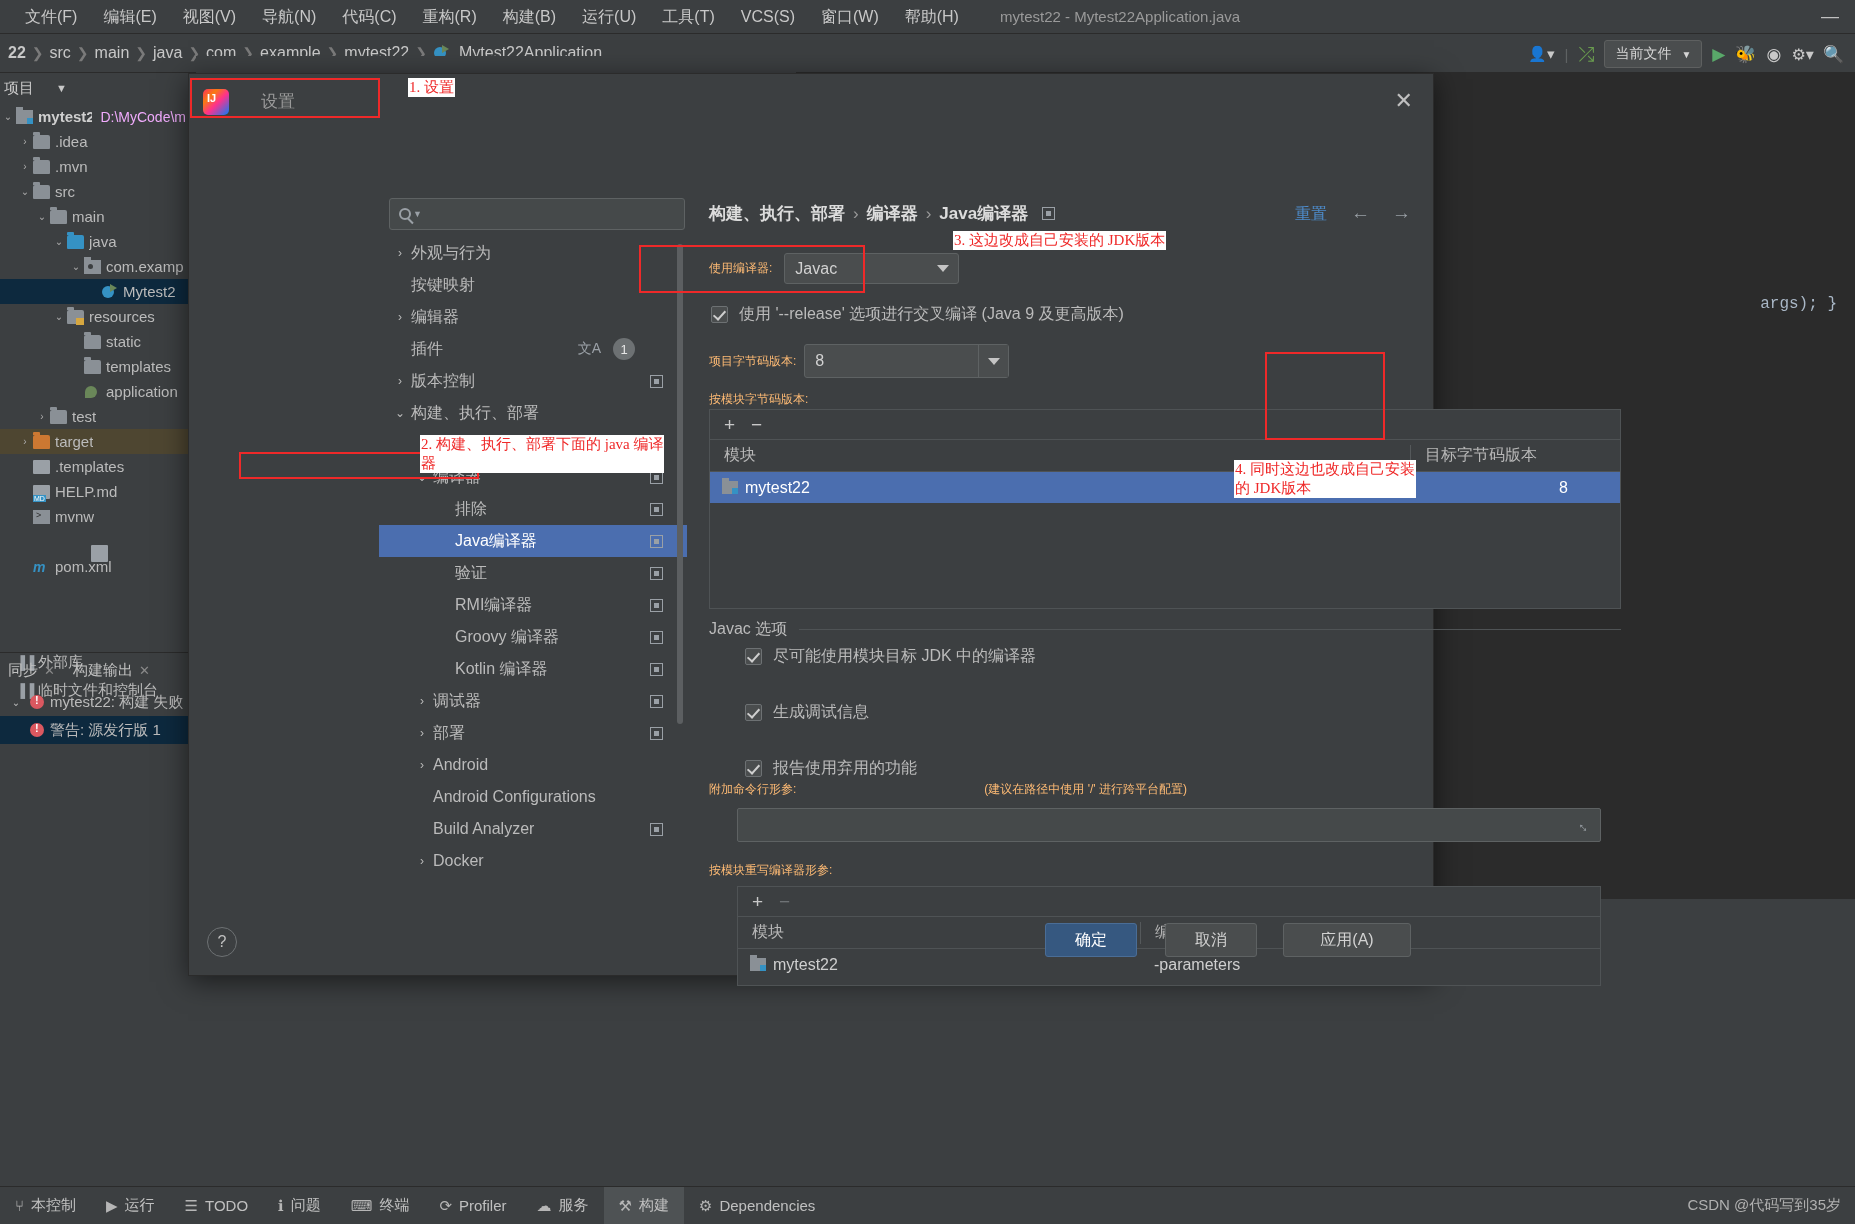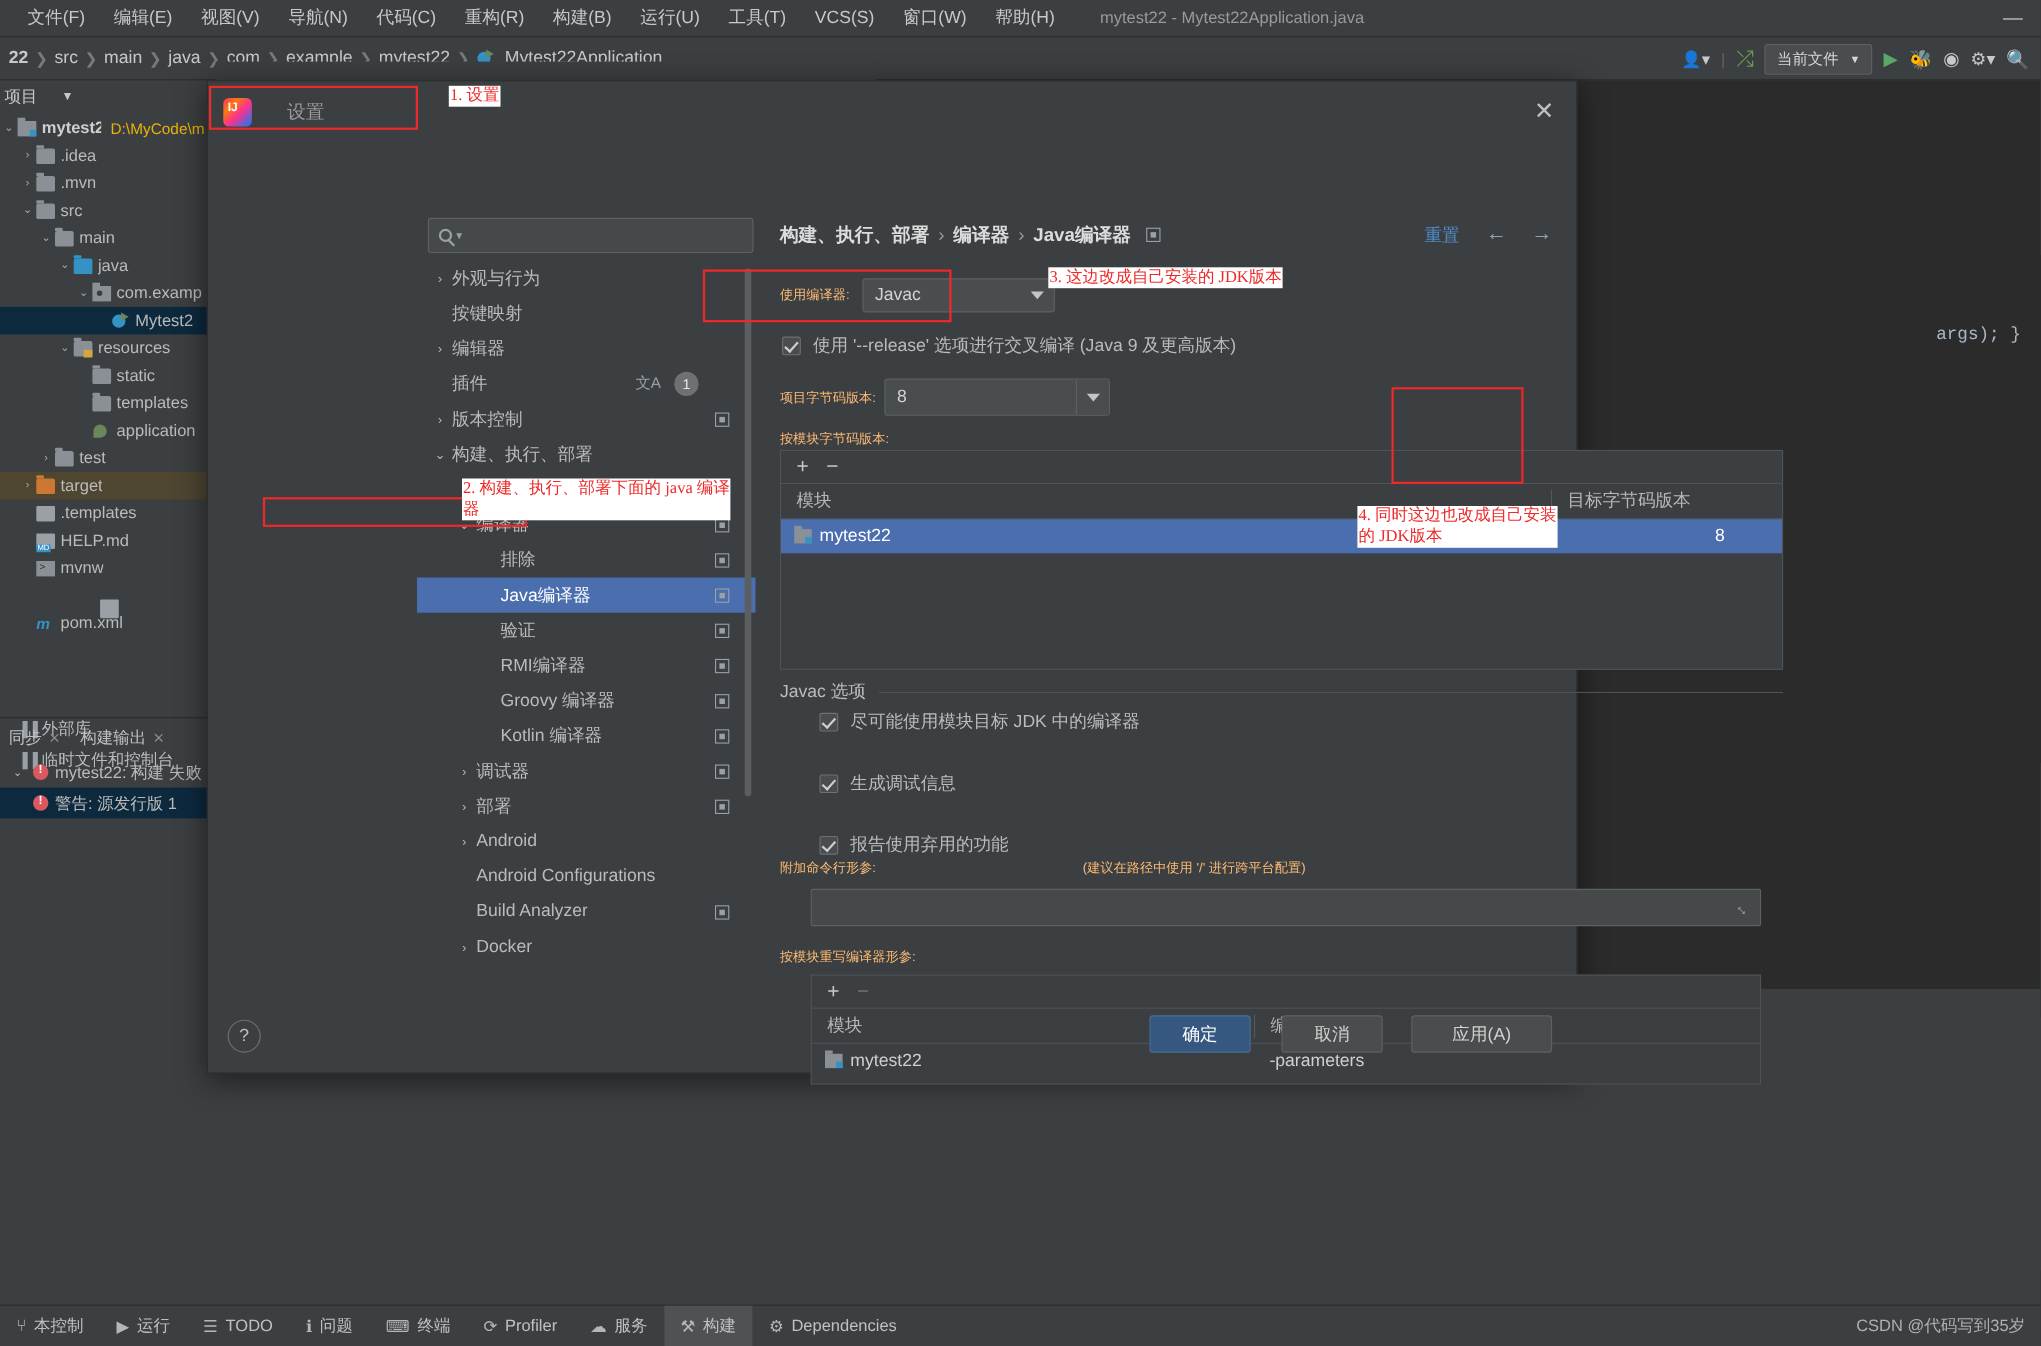--- a/index.html
+++ b/index.html
@@ -72,21 +72,21 @@
   .ico.spring:after{content:"";position:absolute;left:9px;top:-1px;width:0;height:0;border-left:7px solid #6a8759;border-top:4px solid transparent;border-bottom:4px solid transparent;}
   .ico.springg:before{ background:#6a8759; border-radius:50% 50% 50% 0;}
   .ico.springg:after{ display:none;}
   .ico.file{ background:#9aa0a6; border-radius:1px;}
   .ico.md:before{content:"MD";position:absolute;left:0;bottom:-3px;font-size:7px;background:#3592c4;color:#fff;padding:0 1px;}
   .ico.sh{ background:#8a9096;}
   .ico.sh:before{content:">";position:absolute;left:3px;top:0px;font-size:9px;color:#2b2b2b;}
   .ico.mvn{ background:transparent; color:#3592c4; font-style:italic; font-weight:bold; font-size:14px; line-height:14px;}
   .tlbl{ color:#bbbbbb; overflow:hidden; text-overflow:clip;}
   .tlbl.bold{ font-weight:bold; color:#cfcfcf;}
-  .tpath{ color:#eab308; font-size:14px; margin-left:8px;}
+  .tpath{ color:#f0abfc; font-size:14px; margin-left:8px;}
   .side-extra{
     position:absolute; left:0; top:648px; width:190px; font-size:15px;
   }
   .side-extra .tnode{ height:28px; }
   .ico.lib{ background:transparent; color:#9aa0a6; font-size:13px;}
 
   
   .editor-bg{
     position:absolute; left:190px; top:73px; right:0; bottom:325px; background:#2b2b2b;
   }
@@ -745,21 +745,21 @@
       <span style="display:block">1. 设置</span>
     </div>
 
   <div class="rbox" style="left:239px;top:452px;width:240px;height:27px;"></div>
   <div class="rtxt" style="left:420px;top:435px;" id="ann2">
       <span style="display:block">2. 构建、执行、部署下面的 java 编译</span>
       <span style="display:block">器</span>
     </div>
 
   <div class="rbox" style="left:639px;top:245px;width:226px;height:48px;"></div>
-  <div class="rtxt" style="left:953px;top:243px;" id="ann3">
+  <div class="rtxt" style="left:953px;top:231px;" id="ann3">
       <span style="display:block">3. 这边改成自己安装的 JDK版本</span>
     </div>
 
   <div class="rbox" style="left:1265px;top:352px;width:120px;height:88px;"></div>
   <div class="rtxt" style="left:1234px;top:460px;" id="ann4">
       <span style="display:block">4. 同时这边也改成自己安装</span>
       <span style="display:block">的 JDK版本</span>
     </div>
 
 </div>

